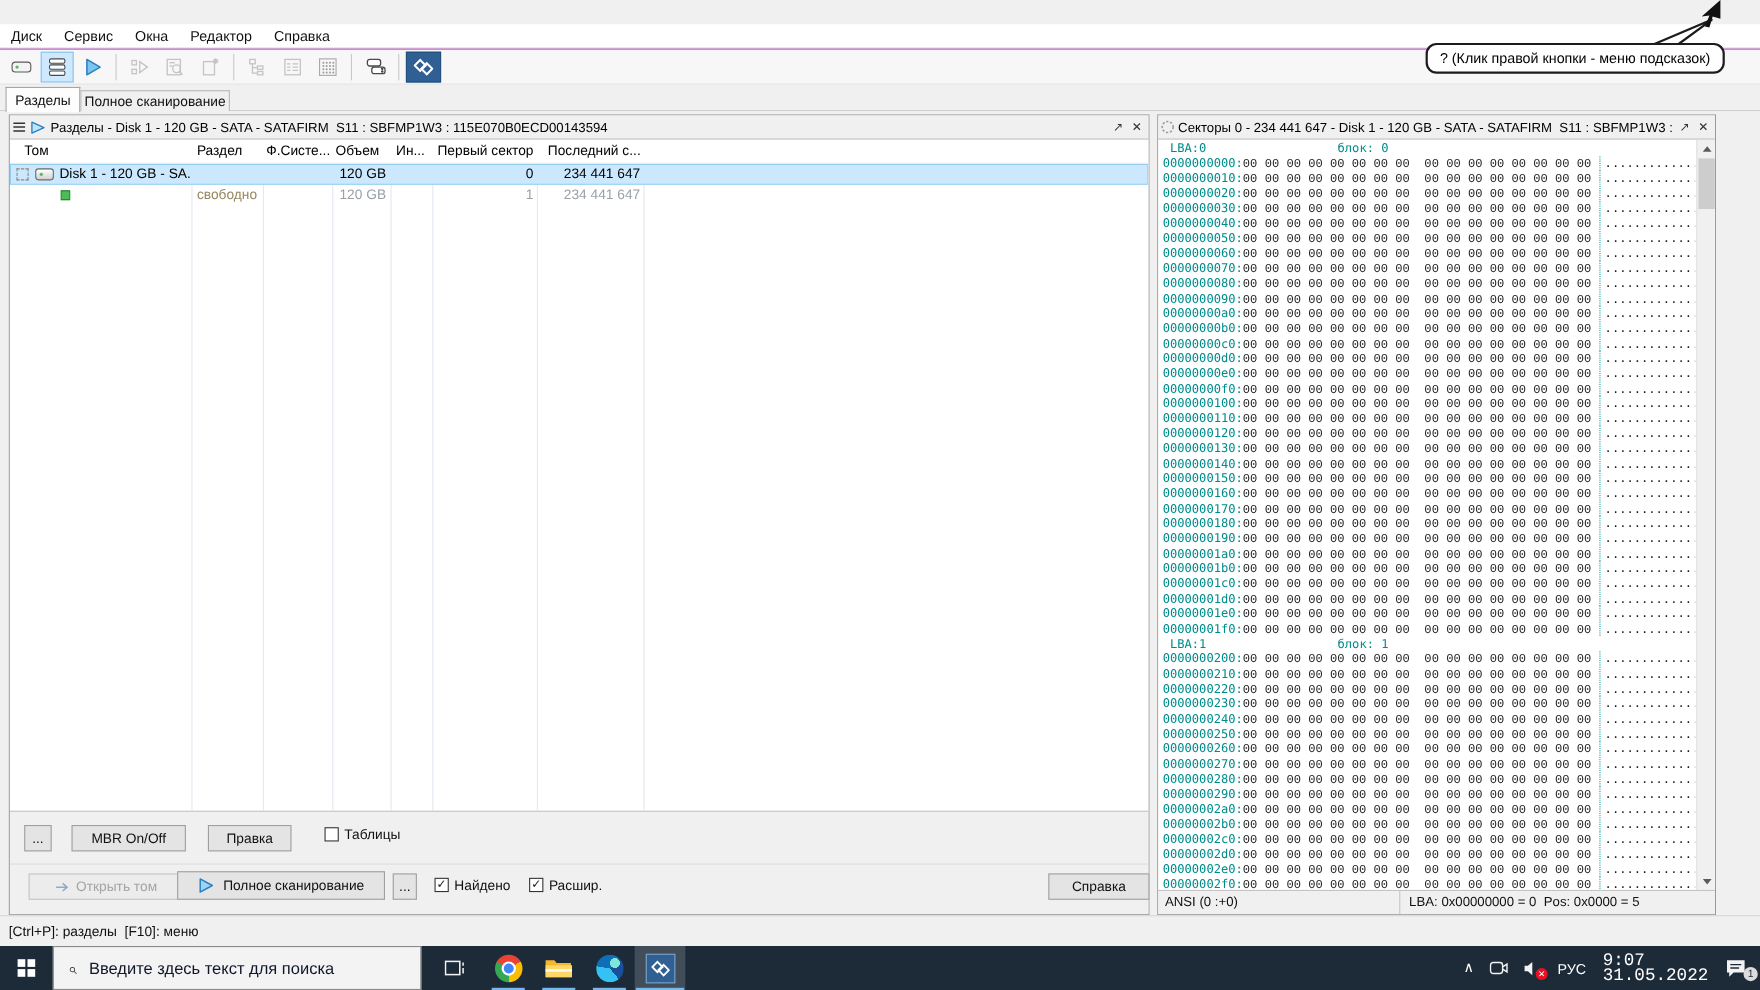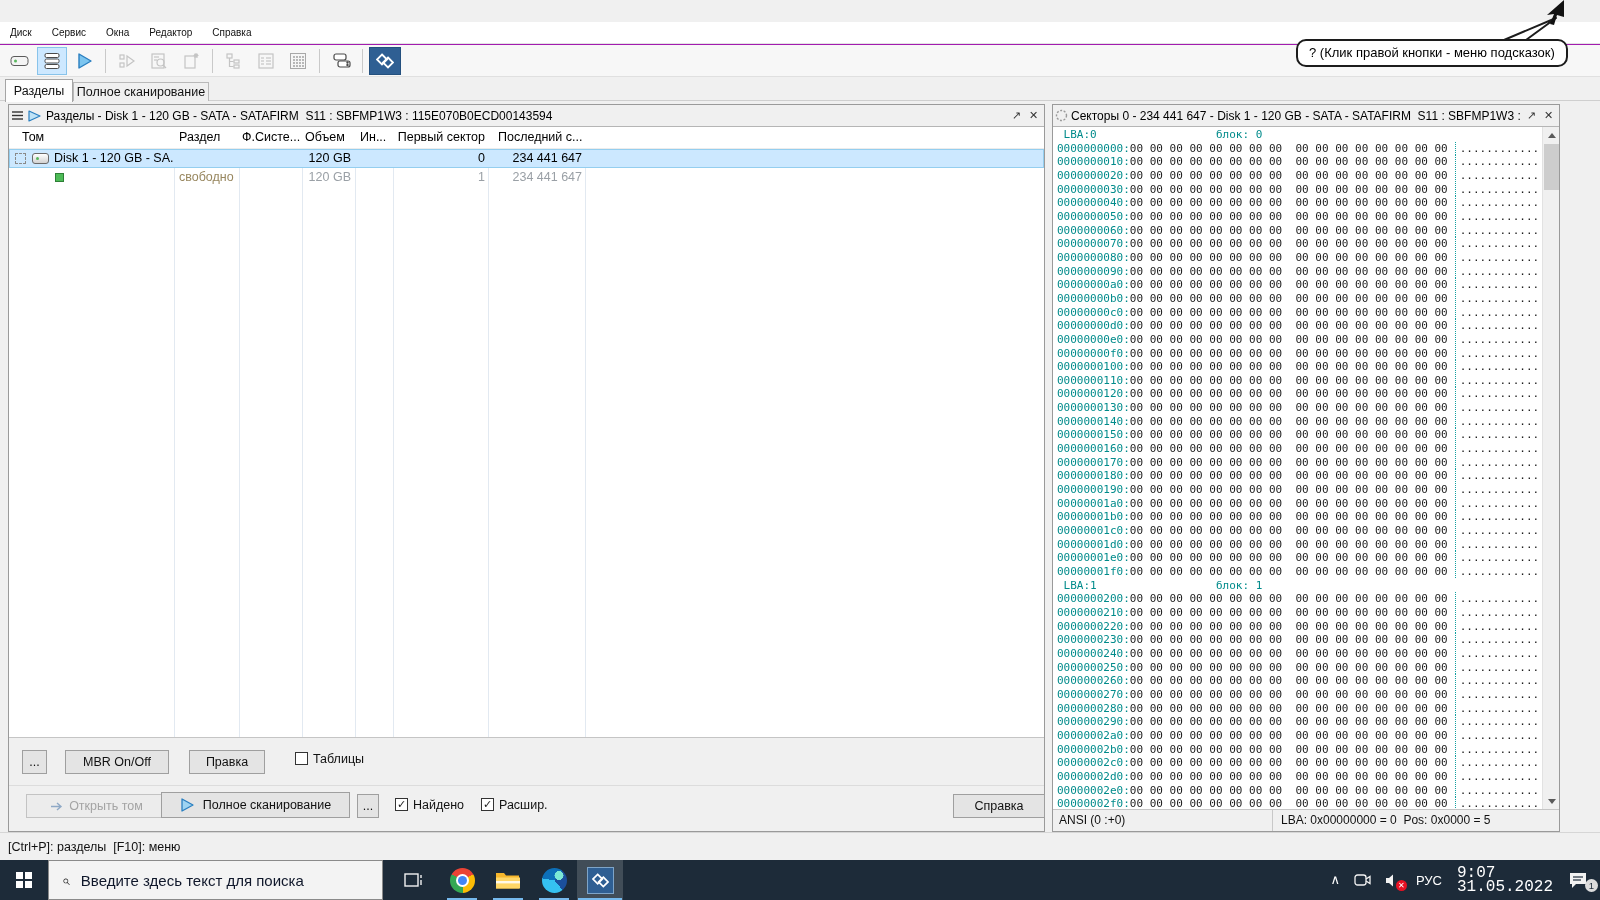--- a/index.html
+++ b/index.html
@@ -9,21 +9,21 @@
 
   
   .titlebar { position:absolute; left:0; top:0; width:1600px; height:22px; background:#a21caf;margin-top:40px; }
   .titlebar .app-icon { position:absolute; left:7px; top:3px; width:16px; height:16px; }
   .titlebar .title-text { position:absolute; left:30px; top:4px; font-size:12px; color:#000; white-space:pre; }
   .winbtn { position:absolute; top:0; width:46px; height:23px; display:flex; align-items:center; justify-content:center; color:#222; }
   .winbtn svg { display:block; }
 
   
   .menubar { position:absolute; left:0; top:22px; width:1600px; height:22px; background:#ffffff; display:flex; align-items:center; border-bottom:1px solid #e3e3e3; }
-  .menu-item { padding:0 10px; font-size:10px; color:#111; height:22px; line-height:22px; }
+  .menu-item { padding:0 10px; font-size:13px; color:#111; height:22px; line-height:22px; }
 
   
   .toolbar { position:absolute; left:0; top:45px; width:1600px; height:32px; background:#f7f7f7; display:flex; align-items:center; padding-left:4px; border-bottom:1px solid #e0e0e0; }
   .tbtn { width:30px; height:28px; display:flex; align-items:center; justify-content:center; margin:0 1px; border:1px solid transparent; }
   .tbtn.selected { background:#cde8ff; border:1px solid #88c3ea; }
   .tbtn.logo { background:#2f5f93; border:1px solid #24507e; width:32px; }
   .tsep { width:1px; height:24px; background:#c9c9c9; margin:0 5px; }
 
   
   .tabstrip { position:absolute; left:0; top:77px; width:1600px; height:24px; background:#f0f0f0; }
@@ -70,21 +70,21 @@
   .btn.disabled { background:#ececec; border-color:#c3c3c3; color:#a4a4a4; }
   .cbx { position:absolute; display:flex; align-items:flex-start; gap:5px; color:#111; }
   .cbx .box { width:13px; height:13px; border:1px solid #333; background:#fff; display:flex; align-items:center; justify-content:center; font-size:11px; color:#1a1a1a; line-height:11px; }
   .lfooter .row2-sep { position:absolute; left:0; right:0; top:47px; height:1px; background:#dcdcdc; }
 
   
   .hex-area { position:absolute; left:0; top:22px; right:0; bottom:22px; background:#fff; overflow:hidden; }
   #hex-content { position:absolute; left:4px; top:1px; right:18px; bottom:0; overflow:hidden; font-family:"DejaVu Sans Mono", monospace; font-size:11px; line-height:13.66px; white-space:pre; }
   .hexline { height:13.66px; }
   .teal { color:#008b8b; }
-  .bytes { color:#1c1c1c; }
+  .bytes { color:#1c1c1c;font-family:Liberation Mono, monospace; }
   .ascii { color:#1c1c1c; border-left:1px dotted #12a0a0; padding-left:4px; margin-left:7px; }
   .vscroll { position:absolute; top:0; right:0; bottom:0; width:17px; background:#f0f0f0; border-left:1px solid #e2e2e2; }
   .sb-btn { position:absolute; left:0; width:17px; height:16px; display:flex; align-items:center; justify-content:center; }
   .sb-thumb { position:absolute; left:1px; width:15px; background:#cdcdcd; }
   .tri-up { width:0; height:0; border-left:4px solid transparent; border-right:4px solid transparent; border-bottom:5px solid #5a5a5a; }
   .tri-down { width:0; height:0; border-left:4px solid transparent; border-right:4px solid transparent; border-top:5px solid #5a5a5a; }
   .hex-status { position:absolute; left:0; right:0; bottom:0; height:22px; background:#f0f0f0; border-top:1px solid #c5c5c5; display:flex; font-size:12px; color:#111; }
   .hex-status .cell1 { width:220px; border-right:1px solid #c8c8c8; padding:3px 0 0 6px; white-space:pre; }
   .hex-status .cell2 { flex:1; padding:3px 0 0 8px; white-space:pre; }
 

